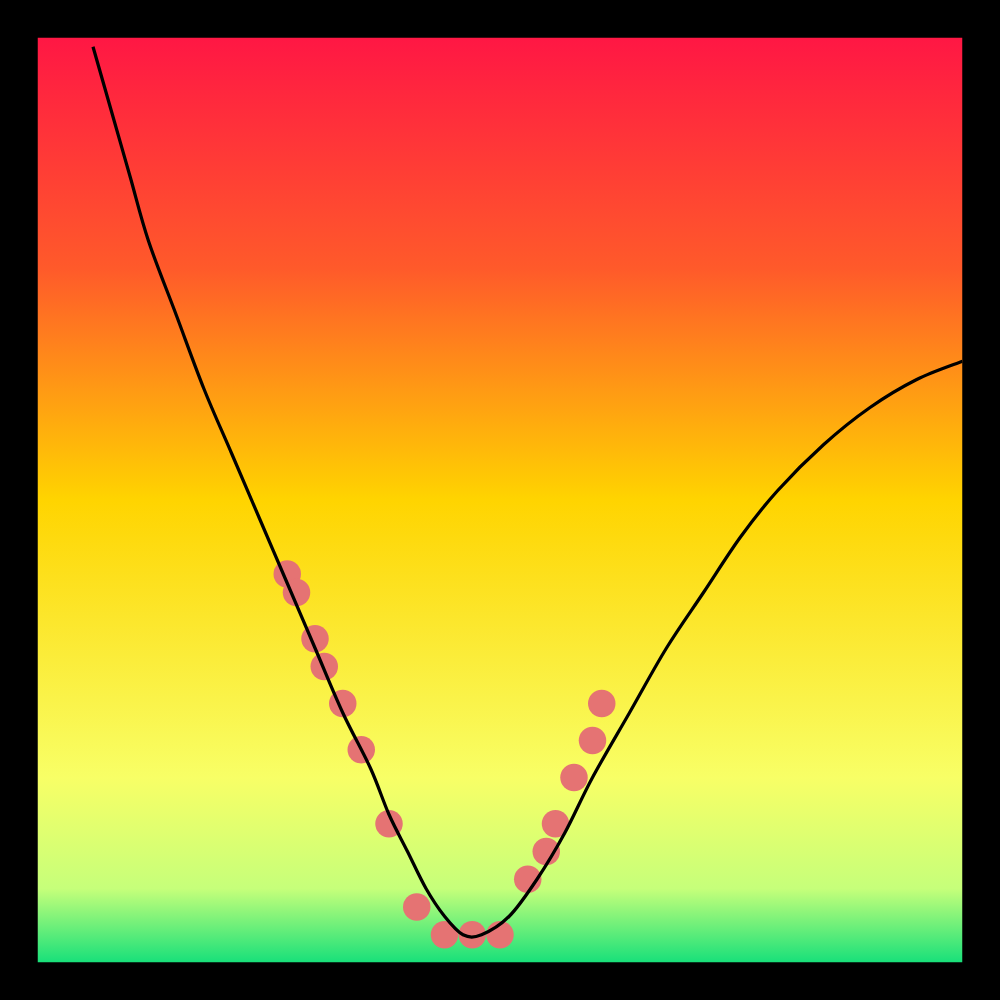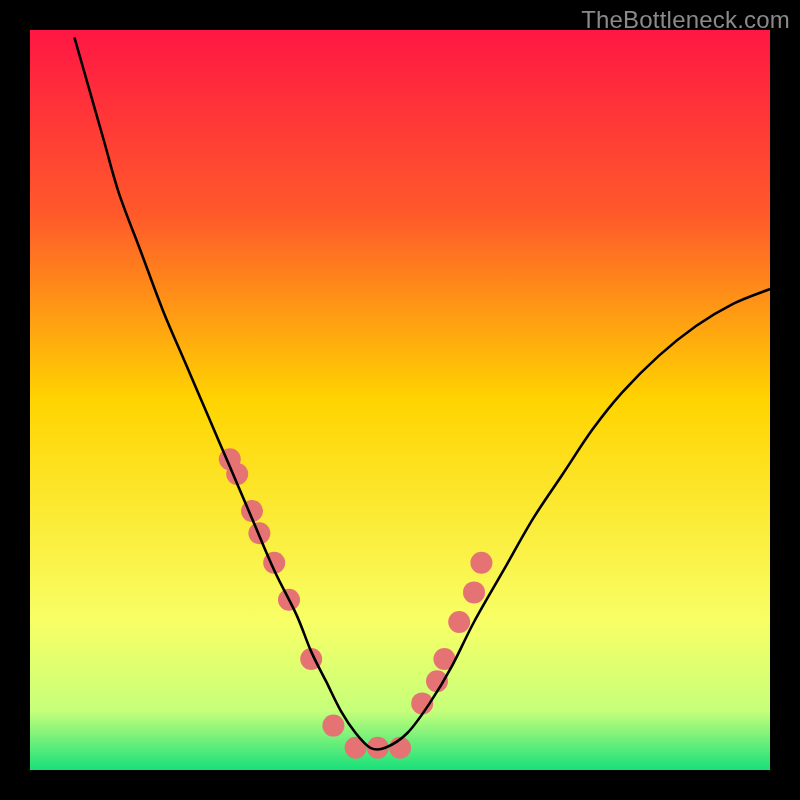--- a/index.html
+++ b/index.html
@@ -30,21 +30,20 @@
     font-size: 24px;
     font-weight: 500;
     color: #8a8a8a;
     letter-spacing: 0.2px;
   }
 </style>
 </head>
 <body>
 
 <div class="wrap">
-  <div class="watermark">TheBottleneck.com</div>
 
   <svg class="plot" viewBox="0 0 740 740" preserveAspectRatio="none">
     <defs>
       <linearGradient id="bg-grad" x1="0" y1="0" x2="0" y2="1">
           <stop offset="0%" stop-color="#ff1744"></stop>
           <stop offset="25%" stop-color="#ff5a2a"></stop>
           <stop offset="50%" stop-color="#ffd400"></stop>
           <stop offset="80%" stop-color="#f8ff66"></stop>
           <stop offset="92%" stop-color="#c6ff7a"></stop>
           <stop offset="100%" stop-color="#18e07a"></stop>

